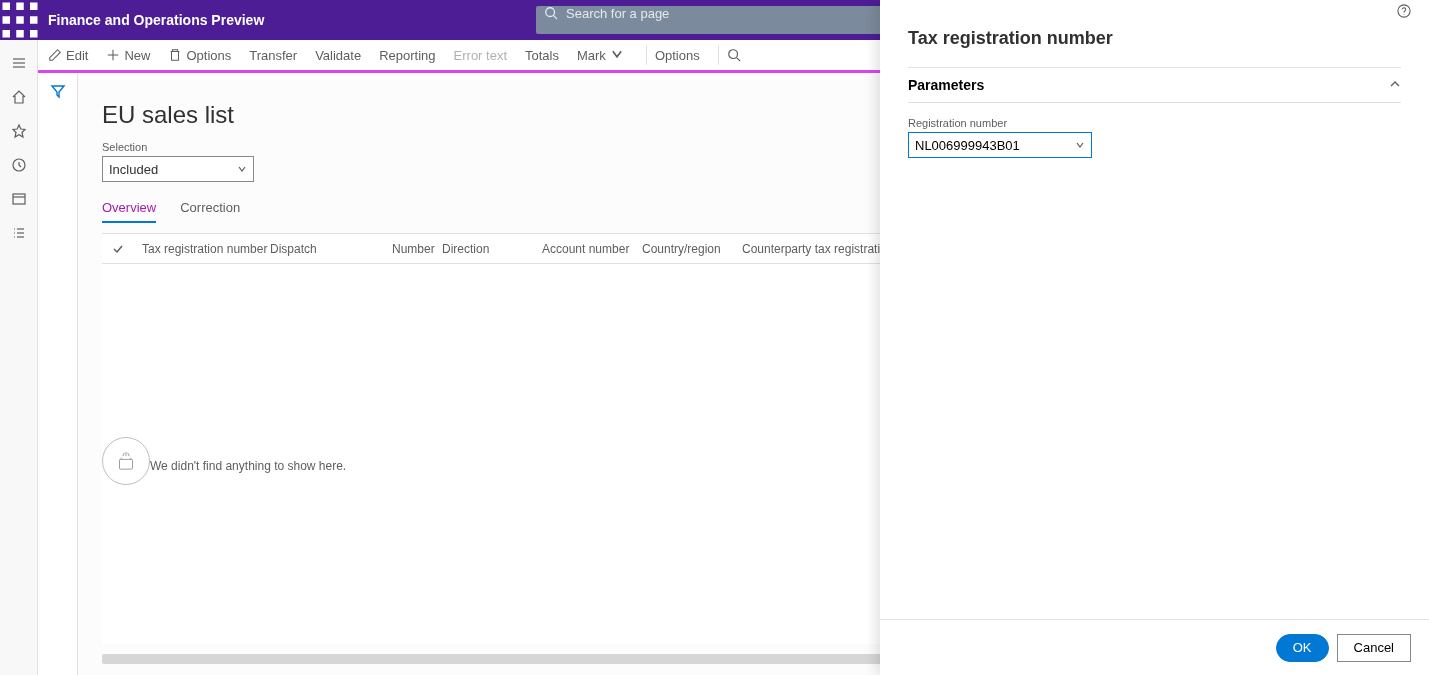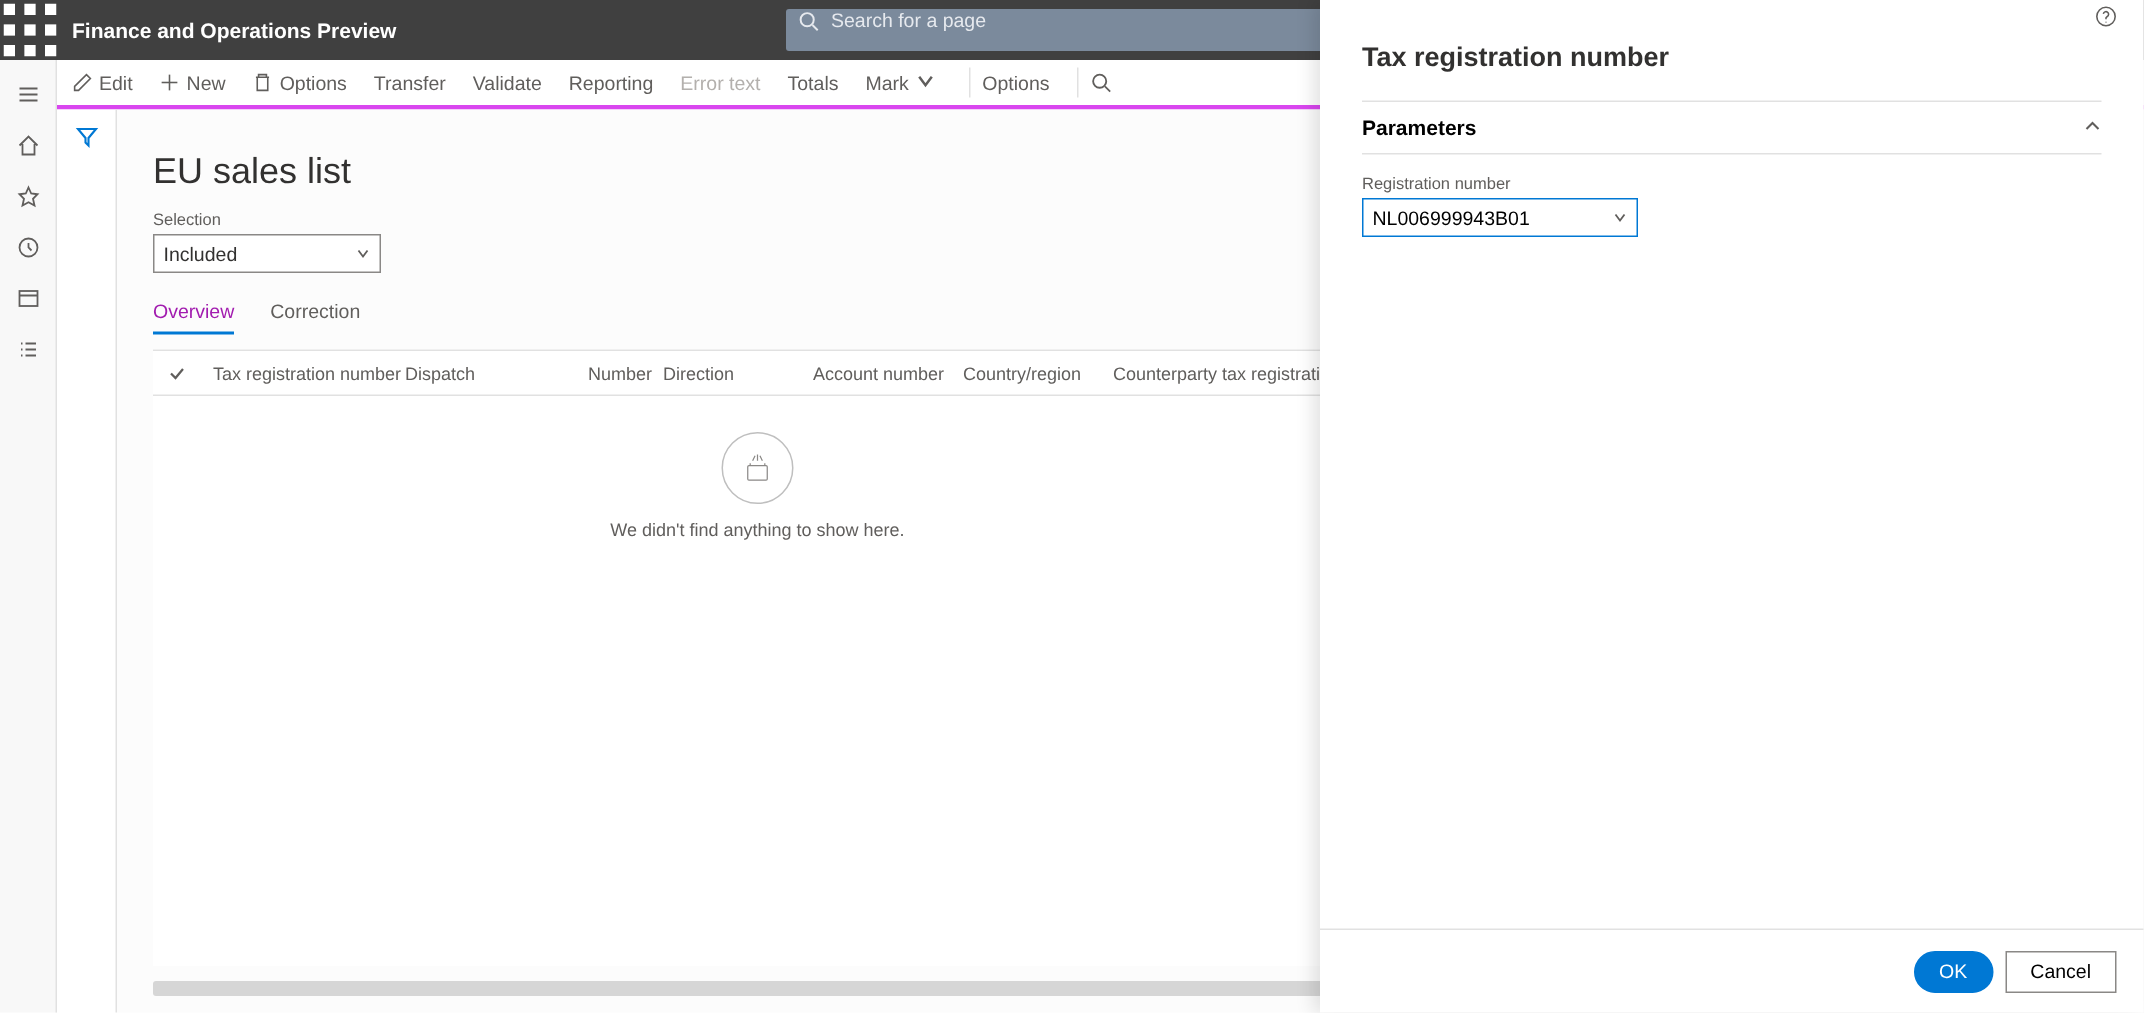--- a/index.html
+++ b/index.html
@@ -1,22 +1,22 @@
 <!DOCTYPE html>
 <html><head>
 <meta charset="utf-8">
 <style>
   * { box-sizing: border-box; margin: 0; padding: 0; font-family: "Segoe UI", Arial, sans-serif; }
   html, body { width: 1429px; height: 675px; overflow: hidden; background: #fff; }
 
   
-  .topbar { height: 40px; background: #404040; display: flex; align-items: center; color: #fff; }
+  .topbar { height: 40px; background: #4c1d95; display: flex; align-items: center; color: #fff; }
   .topbar .waffle { width: 40px; height: 40px; display: flex; align-items: center; justify-content: center; cursor: pointer; }
   .topbar .title { font-size: 14px; font-weight: 600; margin-left: 8px; }
-  .topbar .search { margin-left: auto; margin-right: 0; position: absolute; left: 524px; width: 358px; height: 28px; background: #7b8a9c; border-radius: 2px; display: flex; align-items: flex-end; padding: 13px 8px; color: #e6e9ee; font-size: 13px; }
+  .topbar .search { margin-left: auto; margin-right: 0; position: absolute; left: 536px; width: 358px; height: 28px; background: #7b8a9c; border-radius: 2px; display: flex; align-items: flex-start; padding: 0 8px; color: #e6e9ee; font-size: 13px; }
   .topbar .search svg { width: 14px; height: 14px; margin-right: 8px; stroke: #e6e9ee; }
 
   
   .actionbar { height: 33px; background: #fff; border-bottom: 3px solid #d946ef; display: flex; align-items: center; padding: 0 8px 0 48px; font-size: 13px; color: #323130; }
   .action { display: flex; align-items: center; margin-right: 18px; cursor: pointer; color: #605e5c; }
   .action svg { width: 14px; height: 14px; margin-right: 4px; }
   .action.disabled { color: #b3b0ad; }
   .action-sep { width: 1px; height: 20px; background: #e1e1e1; margin: 0 8px 0 0; }
   .action .chev { margin-left: 4px; }
   .action.searchonly svg { margin-right: 0; }
@@ -42,21 +42,21 @@
   .tab { margin-right: 24px; padding-bottom: 6px; color: #605e5c; cursor: pointer; }
   .tab.active { color: #a21caf; border-bottom: 2px solid #0078d4; }
 
   
   .table-wrap { margin-top: 10px; border-top: 1px solid #e1e1e1; width: 806px; overflow: hidden; background: #fff; }
   .thead { display: flex; height: 30px; align-items: center; border-bottom: 1px solid #e1e1e1; font-size: 12px; color: #605e5c; }
   .th { padding: 0 8px; white-space: nowrap; }
   .th.check { width: 32px; display: flex; justify-content: center; }
   .th.check svg { width: 12px; height: 12px; stroke: #605e5c; }
 
-  .empty-state { height: 380px; display: flex; flex-direction: column; align-items: center; justify-content: flex-start; padding-top: 24px; color: #605e5c; font-size: 12px; }
+  .empty-state { height: 380px; display: flex; flex-direction: row; align-items: center; justify-content: flex-start; padding-top: 24px; color: #605e5c; font-size: 12px; }
   .empty-illus { width: 48px; height: 48px; border: 1px solid #bfbfbf; border-radius: 50%; display: flex; align-items: center; justify-content: center; margin-bottom: 10px; }
   .empty-illus svg { width: 26px; height: 26px; stroke: #8a8886; fill: none; }
 
   .hscroll { height: 10px; background: #d6d6d6; margin-top: 10px; width: 806px; border-radius: 2px; }
 
   
   .sidepanel { position: absolute; right: 0; top: 0; width: 549px; height: 100%; background: #fff; box-shadow: -4px 0 12px rgba(0,0,0,0.12); z-index: 50; display: flex; flex-direction: column; }
   .sp-top { height: 20px; display: flex; justify-content: flex-end; align-items: center; padding: 6px 18px 0 0; }
   .sp-top .help { cursor: pointer; color: #605e5c; }
   .sp-title { font-size: 18px; font-weight: 600; padding: 8px 28px 18px 28px; color: #323130; }

